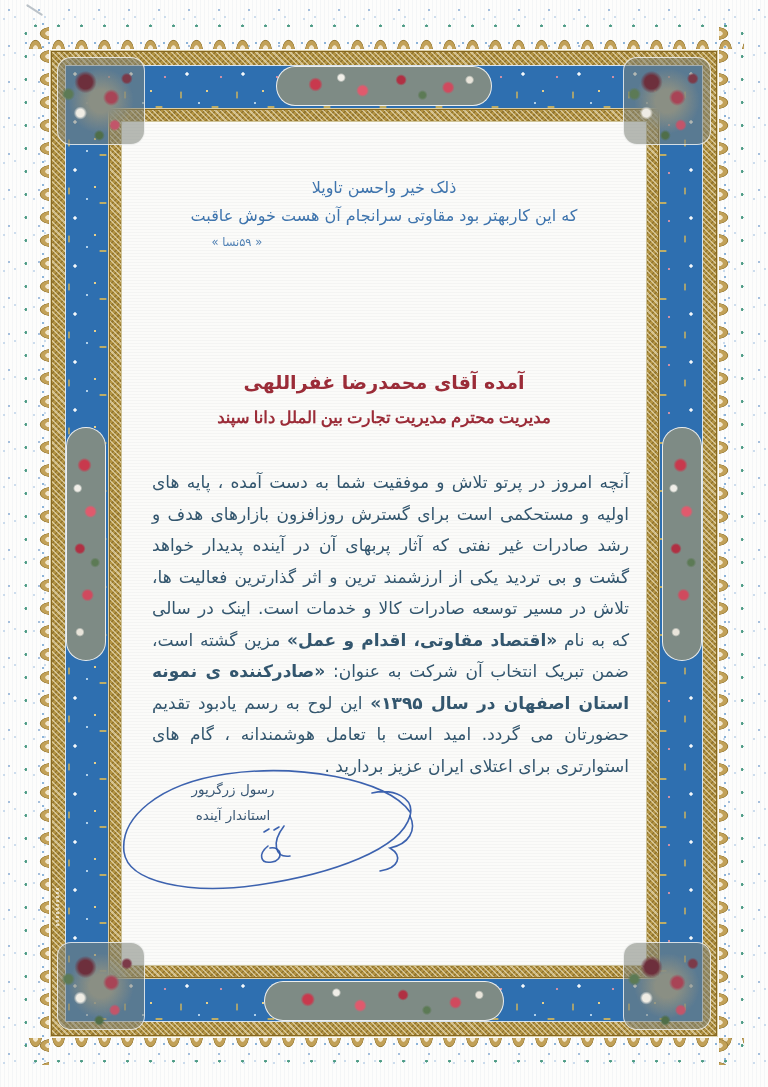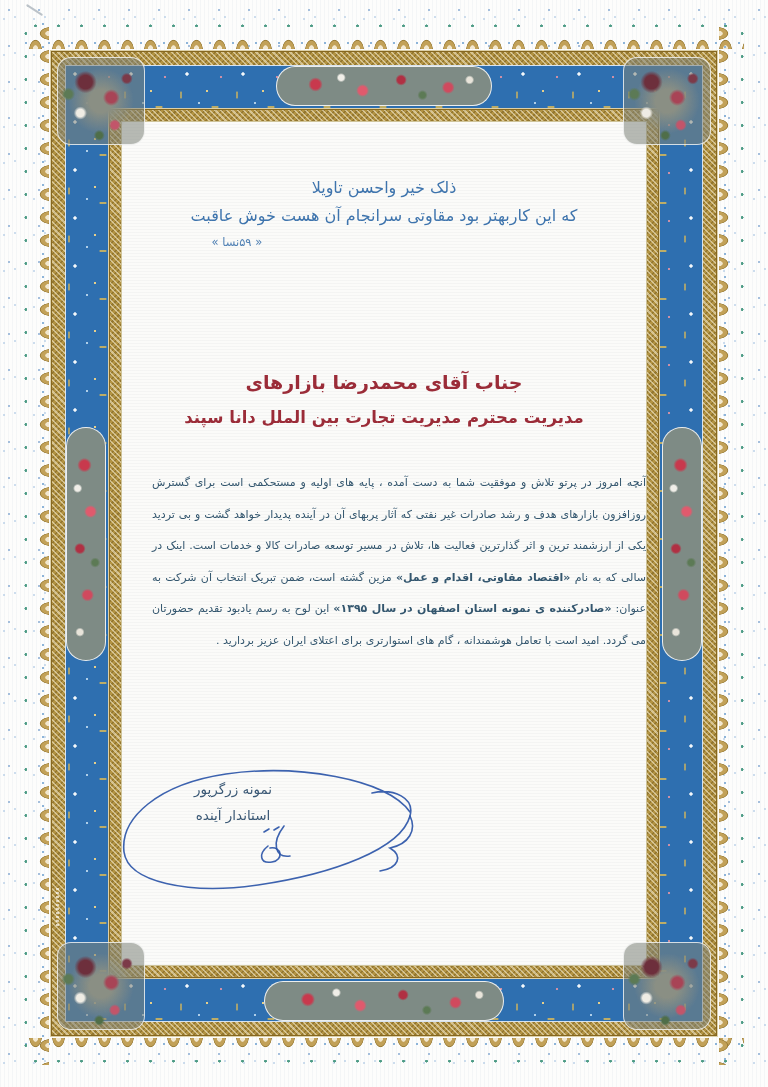--- a/index.html
+++ b/index.html
@@ -99,23 +99,23 @@
       radial-gradient(circle 7px at 34% 88%, #e8e4da 40%, rgba(232,228,218,0) 66%),
       radial-gradient(circle 8px at 74% 58%, #5c7a55 36%, rgba(92,122,85,0) 64%);}
   .cart-left{left:66px;} .cart-right{right:66px;}
 
   
   .quote-block{padding-top:52px;color:var(--quote-blue,#3e74ad);}
   .quote-line{font-size:16px;line-height:28px;}
   .quote-source{width:345px;margin:5px auto 18px;text-align:left;font-size:11.5px;opacity:.9;}
   .recipient-block{margin-top:118px;color:var(--title-red,#9b2c38);font-weight:bold;}
   .recipient-name{font-size:19px;line-height:30px;}
-  .recipient-title{font-size:16.5px;line-height:26px;margin-top:8px;}
-  .body-block{margin-top:36px;padding:0 0 0 30px;text-align:justify;
-    color:var(--body-text,#33566e);font-size:11px;line-height:31.5px;}
+  .recipient-title{font-size:16.5px;line-height:26px;margin-top:8px;font-family:Liberation Serif, serif;}
+  .body-block{margin-top:36px;padding:0 17px 0 30px;text-align:justify;
+    color:var(--body-text,#33566e);font-size:17px;line-height:31.5px;}
   .body-block .bold{font-weight:bold;}
 
   
   .sig-svg{position:absolute;left:118px;top:760px;width:300px;height:150px;}
   .sig-svg path{fill:none;stroke:var(--signature-ink,#2b55a8);stroke-width:1.6;stroke-linecap:round;opacity:.92;}
   .sig-block{position:absolute;top:776px;left:163px;width:140px;direction:rtl;text-align:center;
     color:#3a5875;font-size:13.5px;line-height:26px;}
 
   
   .pen-mark{position:absolute;left:25px;top:9px;width:19px;height:2px;background:#9aa4ae;
@@ -140,21 +140,21 @@
   <div class="band-gold band-gold-inner"></div>
 
   <div class="interior">
     <div class="quote-block">
       <div class="quote-line">ذلک خیر واحسن تاویلا</div>
       <div class="quote-line">که این کاربهتر بود مقاوتی سرانجام آن هست خوش عاقبت</div>
       <div class="quote-source">« ۵۹نسا »</div>
     </div>
 
     <div class="recipient-block">
-      <div class="recipient-name">جناب آقای محمدرضا بازارهای</div>
+      <div class="recipient-name">آمده آقای محمدرضا غفراللهی</div>
       <div class="recipient-title">مدیریت محترم مدیریت تجارت بین الملل دانا سپند</div>
     </div>
 
     <div class="body-block">
       <span>آنچه امروز در پرتو تلاش و موفقیت شما به دست آمده ، پایه های اولیه و مستحکمی است برای گسترش روزافزون بازارهای هدف و رشد صادرات غیر نفتی که آثار پربهای آن در آینده پدیدار خواهد گشت و بی تردید یکی از ارزشمند ترین و اثر گذارترین فعالیت ها، تلاش در مسیر توسعه صادرات کالا و خدمات است. اینک در سالی که به نام </span><span class="bold">«اقتصاد مقاوتی، اقدام و عمل»</span><span> مزین گشته است، ضمن تبریک انتخاب آن شرکت به عنوان: </span><span class="bold">«صادرکننده ی نمونه استان اصفهان در سال ۱۳۹۵»</span><span> این لوح به رسم یادبود تقدیم حضورتان می گردد. امید است با تعامل هوشمندانه ، گام های استوارتری برای اعتلای ایران عزیز بردارید .</span>
     </div>
   </div>
 
   <div class="flower-corner fc-tl"></div>
   <div class="flower-corner fc-tr"></div>
@@ -170,16 +170,16 @@
 
   <svg class="sig-svg" viewBox="0 0 300 150" xmlns="http://www.w3.org/2000/svg">
     <path d="M 292 52 C 268 18 178 4 108 14 C 40 24 2 58 6 92 C 10 122 70 135 140 125 C 215 114 283 89 292 56 C 297 38 276 28 254 33"></path>
     <path d="M 292 56 C 299 70 291 84 272 88 C 285 96 281 108 262 111"></path>
     <path d="M 150 86 c -10 8 -8 18 4 16 c 12 -2 10 -16 -2 -14"></path>
     <path d="M 166 66 c -13 17 -9 32 6 30"></path>
     <path d="M 146 72 l 5 -3 M 156 70 l 5 -3"></path>
   </svg>
 
   <div class="sig-block">
-    <div>نمونه زرگرپور</div>
+    <div>رسول زرگرپور</div>
     <div>استاندار آینده</div>
   </div>
 </div>
 
 </body></html>

